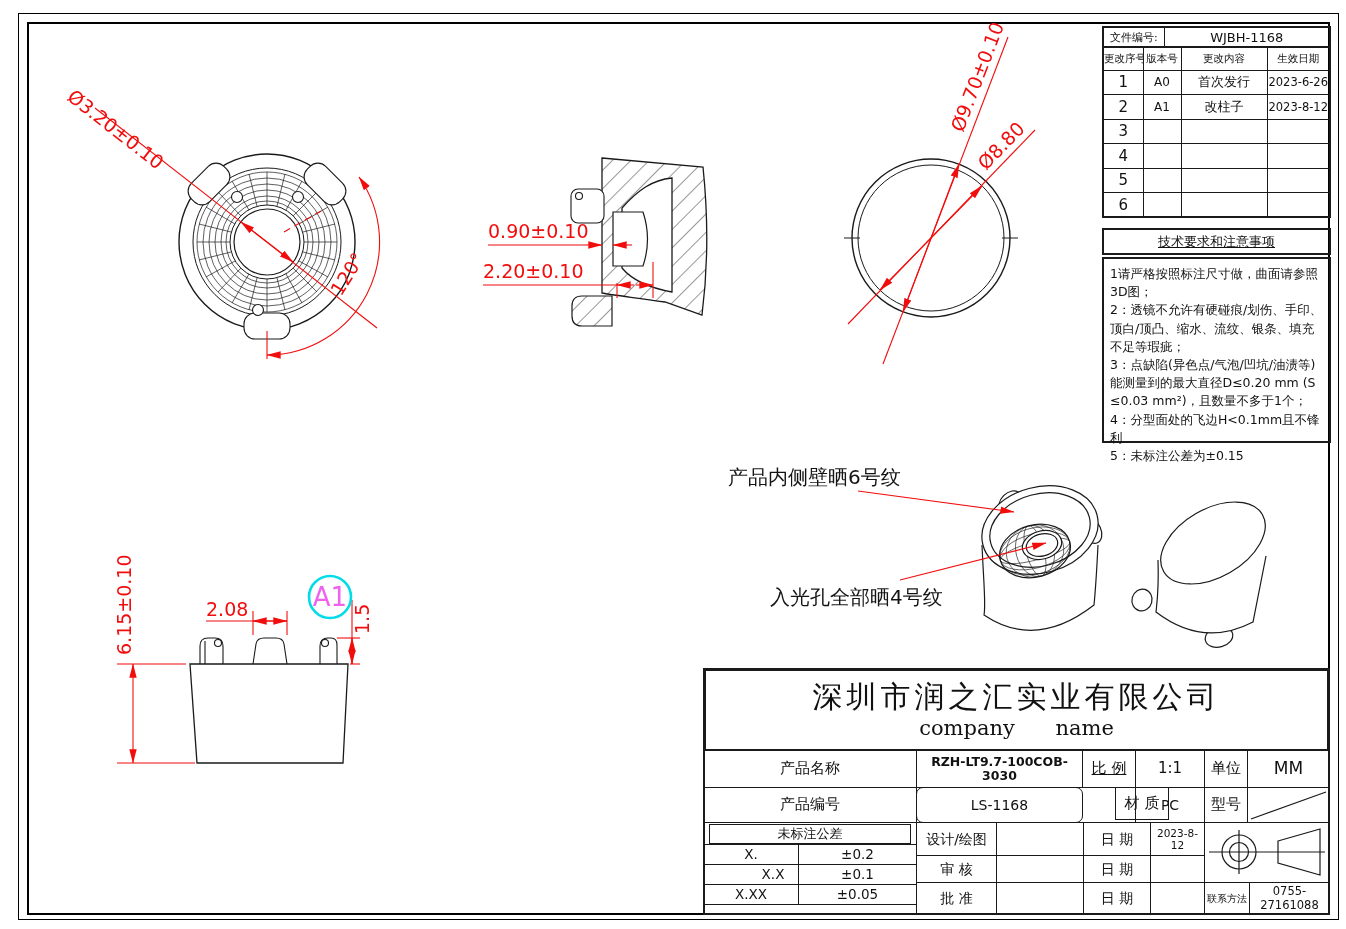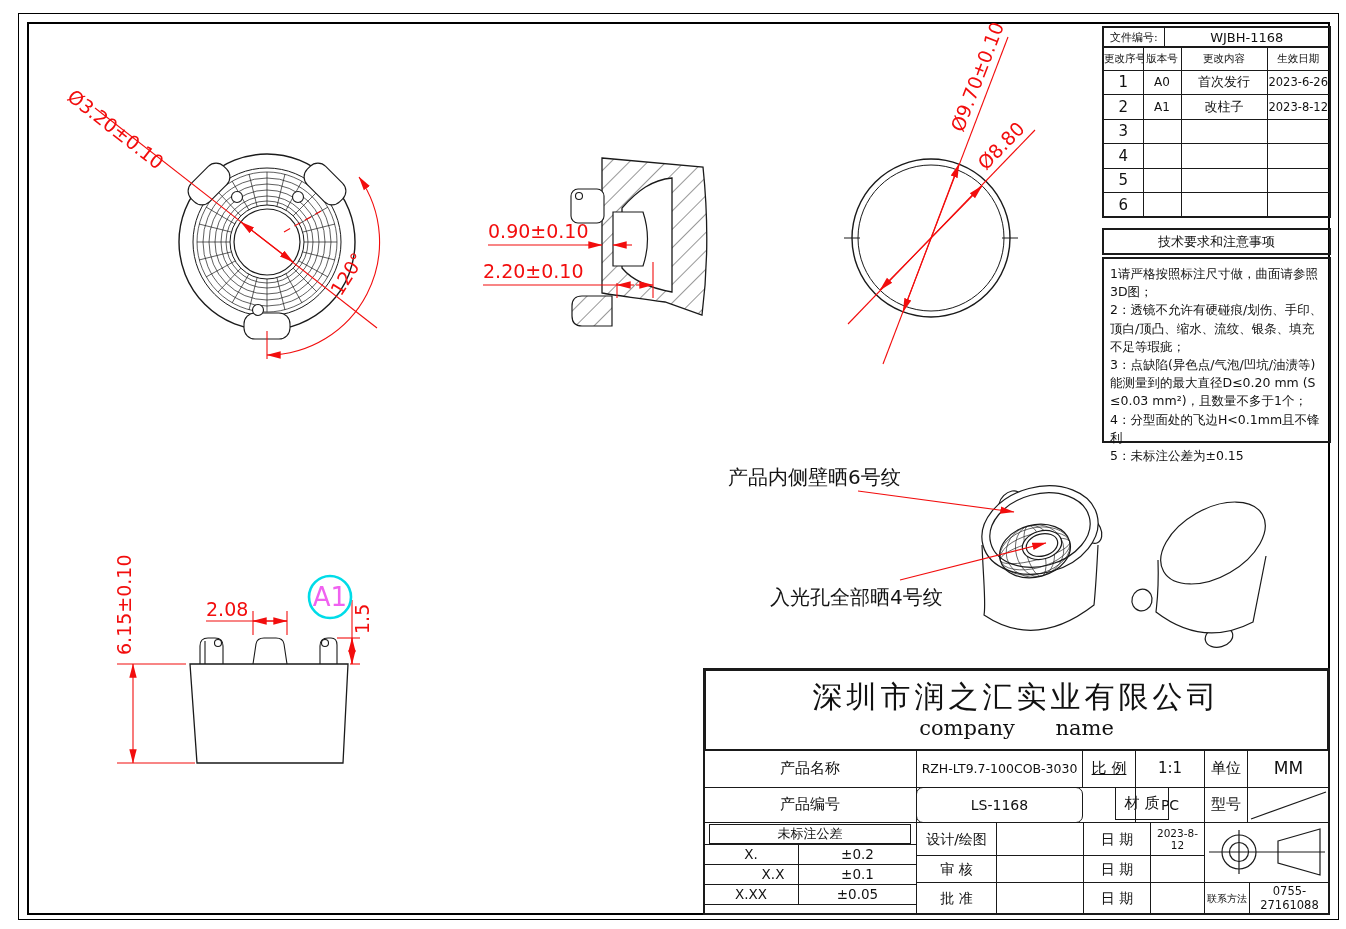--- a/index.html
+++ b/index.html
@@ -5,21 +5,21 @@
   html,body{margin:0;padding:0;background:#fff;}
   body{width:1346px;height:929px;position:relative;font-family:"DejaVu Sans","Liberation Sans",sans-serif;color:#111;overflow:hidden;}
   .frame{position:absolute;box-sizing:border-box;border:1px solid #000;}
   .frame.inner{border-width:2px;}
   .abs{position:absolute;box-sizing:border-box;}
   .cell{position:absolute;box-sizing:border-box;border:1px solid #1a1a1a;display:flex;align-items:center;justify-content:center;background:transparent;text-align:center;line-height:1.15;}
   table.grid{border-collapse:collapse;table-layout:fixed;width:100%;}
   table.grid td{border:1px solid #1a1a1a;text-align:center;vertical-align:middle;padding:0;overflow:hidden;white-space:nowrap;}
   .rev-wrap{position:absolute;left:1102px;top:26px;width:229px;}
   .rev-wrap table{border:2px solid #1a1a1a;}
-  .notes-title{position:absolute;left:1102px;top:228px;width:229px;height:27px;border:2px solid #1a1a1a;display:flex;align-items:center;justify-content:center;font-size:13px;box-sizing:border-box;}
+  .notes-title{position:absolute;left:1102px;top:228px;width:229px;height:27px;border:2px solid #1a1a1a;display:flex;align-items:center;justify-content:center;font-size:13px;box-sizing:border-box;text-decoration:underline;}
   .notes-body{position:absolute;left:1102px;top:257px;width:229px;height:186px;border:2px solid #1a1a1a;box-sizing:border-box;padding:6px 5px 0 6px;font-size:12.5px;line-height:18.2px;word-break:break-all;}
   .tblock{position:absolute;left:703px;top:668px;width:627px;height:247px;}
   .tblock .outline{position:absolute;left:0;top:0;width:627px;height:247px;border:2px solid #1a1a1a;box-sizing:border-box;}
   svg{display:block;}
   svg text{font-family:"DejaVu Sans","Liberation Sans",sans-serif;}
   .dimtxt{fill:#f20d0d;font-size:19px;}
   .callout{fill:#141414;font-size:20px;}
   .company-cn{font-size:30px;letter-spacing:4px;font-family:"DejaVu Serif","Liberation Serif",serif;}
   .company-en{font-size:21px;word-spacing:34px;margin-top:2px;font-family:"DejaVu Serif","Liberation Serif",serif;}
 </style>
@@ -266,21 +266,21 @@
   <div>5：未标注公差为±0.15</div>
 </div>
 
 <div class="tblock">
   <div class="cell" style="left:2px;top:2px;width:623px;height:80px;flex-direction:column;">
     <div class="company-cn">深圳市润之汇实业有限公司</div>
     <div class="company-en">company name</div>
   </div>
 
   <div class="cell" style="left:0;top:82px;width:214px;height:38px;font-size:15px;">产品名称</div>
-  <div class="cell" style="left:213px;top:82px;width:167px;height:38px;font-size:12.5px;">RZH-LT9.7-100COB-3030</div>
+  <div class="cell" style="left:213px;top:82px;width:167px;height:38px;font-size:12.5px;font-weight:bold;">RZH-LT9.7-100COB-3030</div>
   <div class="cell" style="left:379px;top:82px;width:54px;height:38px;font-size:15px;text-decoration:underline;">比 例</div>
   <div class="cell" style="left:432px;top:82px;width:70px;height:38px;font-size:15px;">1:1</div>
   <div class="cell" style="left:501px;top:82px;width:44px;height:38px;font-size:15px;">单位</div>
   <div class="cell" style="left:544px;top:82px;width:83px;height:38px;font-size:17px;">MM</div>
 
   <div class="cell" style="left:0;top:119px;width:214px;height:36px;font-size:15px;">产品编号</div>
   <div class="cell" style="left:213px;top:119px;width:167px;height:36px;font-size:14px;border-radius:7px;">LS-1168</div>
   <div class="cell" style="left:379px;top:119px;width:54px;height:33px;font-size:15px;margin-left:33px;">材 质</div>
   <div class="cell" style="left:432px;top:119px;width:70px;height:36px;font-size:14px;">PC</div>
   <div class="cell" style="left:501px;top:119px;width:44px;height:36px;font-size:15px;">型号</div>

